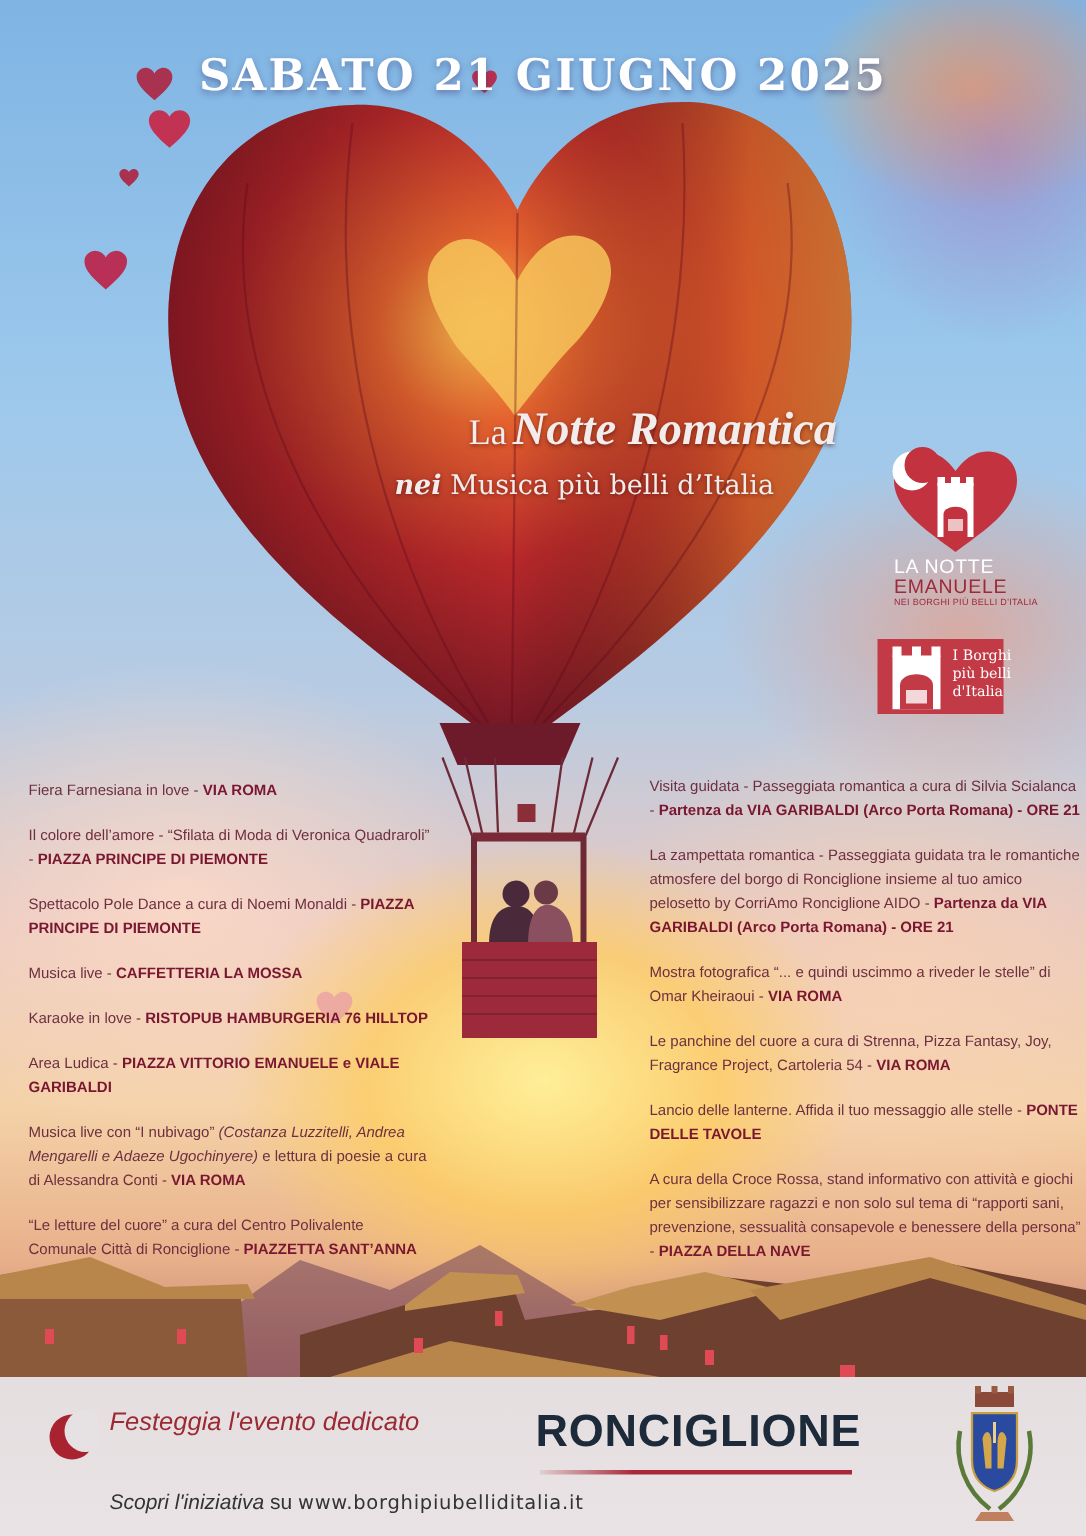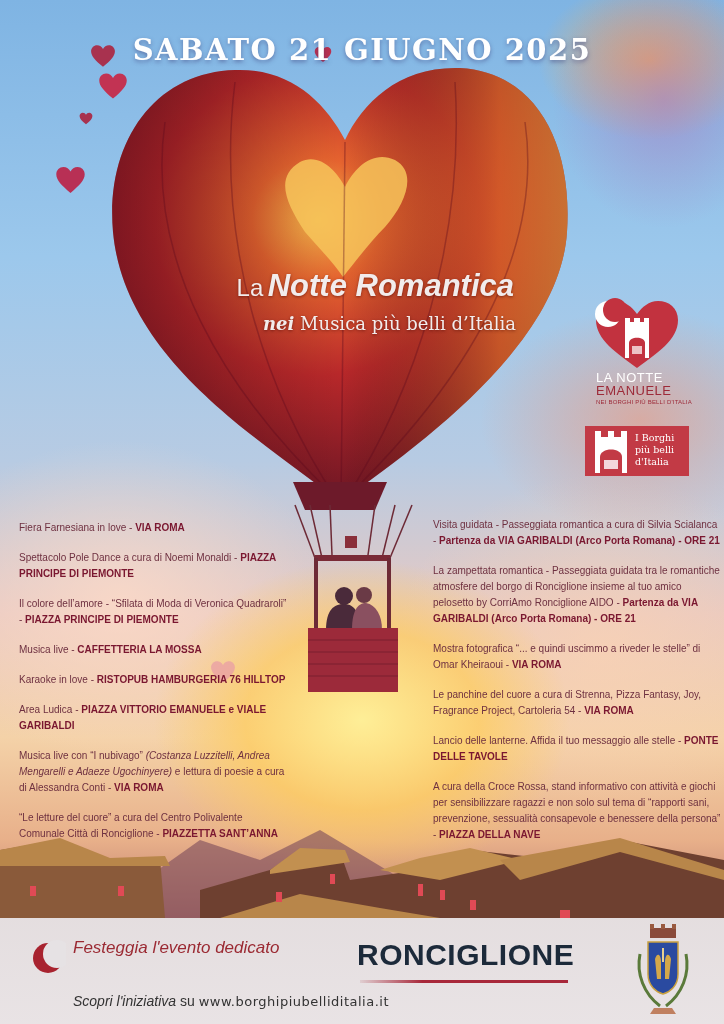--- a/index.html
+++ b/index.html
@@ -14,31 +14,31 @@
       linear-gradient(180deg,#7fb4e3 0%,#9cc8ec 25%,#b7cbe3 45%,#e8c9c2 60%,#f4d2a8 72%,#e8b08a 82%,#b9786c 90%,#6a3b35 100%);
   }
   .sky-purple{position:absolute;right:0;top:0;width:200px;height:260px;
     background:radial-gradient(ellipse 140px 160px at 140px 100px, rgba(170,120,190,0.55), rgba(170,120,190,0) 80%);}
   .date-title{position:absolute;left:0;width:724px;top:14px;text-align:center;
     font-family:"DejaVu Serif",serif;font-size:29px;letter-spacing:1.5px;color:#ffffff;
     text-shadow:0 2px 4px rgba(60,60,120,0.5);}
   .heart-deco{position:absolute;}
   .balloon{position:absolute;left:105px;top:62px;width:470px;height:450px;}
   .headline{position:absolute;left:0;top:268px;width:514px;text-align:right;
-    font-family:Liberation Sans, sans-serif;color:#f2ecec;text-shadow:0 1px 3px rgba(60,0,0,0.5);}
+    font-family:Liberation Serif, serif;color:#f2ecec;text-shadow:0 1px 3px rgba(60,0,0,0.5);padding-left:44px;}
   .headline .la{font-size:24px;font-weight:normal;}
   .headline .nr{font-size:31px;font-weight:bold;font-style:italic;}
   .subline{position:absolute;left:0;top:313px;width:516px;text-align:right;
     font-family:"DejaVu Serif",serif;font-size:18px;color:#f2ecec;text-shadow:0 1px 3px rgba(60,0,0,0.5);}
   .subline .nei{font-style:italic;font-weight:bold;}
   .logo-nr{position:absolute;left:590px;top:298px;width:110px;height:115px;}
   .logo-nr .t1{position:absolute;left:6px;top:72px;width:110px;font-size:13px;color:#fff;letter-spacing:0.5px;}
   .logo-nr .t2{position:absolute;left:6px;top:85px;width:110px;font-size:13px;color:#9d2a38;letter-spacing:0.5px;}
   .logo-nr .t3{position:absolute;left:6px;top:101px;width:120px;font-size:6px;color:#9d2a38;letter-spacing:0.2px;}
-  .logo-borghi{position:absolute;left:585px;top:426px;width:104px;height:50px;background:#c23a45;}
+  .logo-borghi{position:absolute;left:585px;top:426px;width:84px;height:50px;background:#c23a45;}
   .logo-borghi .txt{position:absolute;left:50px;top:6px;width:46px;font-family:"DejaVu Serif",serif;
     font-size:9.5px;line-height:12px;color:#fff;}
   .prog-title{position:absolute;left:19px;top:486px;font-size:17px;font-style:italic;color:#2c2c2c;}
   .col{position:absolute;font-size:10px;line-height:16px;color:#6e3040;}
   .col .item{margin-bottom:14px;}
   .col b{color:#7a1730;font-weight:bold;}
   .col-left{left:19px;top:520px;width:270px;}
   .col-right{left:433px;top:517px;width:290px;}
   .village{position:absolute;left:0;top:830px;width:724px;height:88px;}
   .footer{position:absolute;left:0;top:918px;width:724px;height:106px;
@@ -174,22 +174,22 @@
     <div class="txt">
       <div>I Borghi</div>
       <div>più belli</div>
       <div>d'Italia</div>
     </div>
   </div>
 
 
   <div class="col col-left">
     <div class="item"><span>Fiera Farnesiana in love - </span><b>VIA ROMA</b></div>
+    <div class="item"><span>Il colore dell’amore - “Sfilata di Moda di Veronica Quadraroli” - </span><b>PIAZZA PRINCIPE DI PIEMONTE</b></div>
     <div class="item"><span>Spettacolo Pole Dance a cura di Noemi Monaldi - </span><b>PIAZZA PRINCIPE DI PIEMONTE</b></div>
-    <div class="item"><span>Il colore dell’amore - “Sfilata di Moda di Veronica Quadraroli” - </span><b>PIAZZA PRINCIPE DI PIEMONTE</b></div>
     <div class="item"><span>Musica live - </span><b>CAFFETTERIA LA MOSSA</b></div>
     <div class="item"><span>Karaoke in love - </span><b>RISTOPUB HAMBURGERIA 76 HILLTOP</b></div>
     <div class="item"><span>Area Ludica - </span><b>PIAZZA VITTORIO EMANUELE e VIALE GARIBALDI</b></div>
     <div class="item"><span>Musica live con “I nubivago” </span><i>(Costanza Luzzitelli, Andrea Mengarelli e Adaeze Ugochinyere)</i><span> e lettura di poesie a cura di Alessandra Conti - </span><b>VIA ROMA</b></div>
     <div class="item"><span>“Le letture del cuore” a cura del Centro Polivalente Comunale Città di Ronciglione - </span><b>PIAZZETTA SANT’ANNA</b></div>
   </div>
 
   <div class="col col-right">
     <div class="item"><span>Visita guidata - Passeggiata romantica a cura di Silvia Scialanca - </span><b>Partenza da VIA GARIBALDI (Arco Porta Romana) - ORE 21</b></div>
     <div class="item"><span>La zampettata romantica - Passeggiata guidata tra le romantiche atmosfere del borgo di Ronciglione insieme al tuo amico pelosetto by CorriAmo Ronciglione AIDO - </span><b>Partenza da VIA GARIBALDI (Arco Porta Romana) - ORE 21</b></div>

